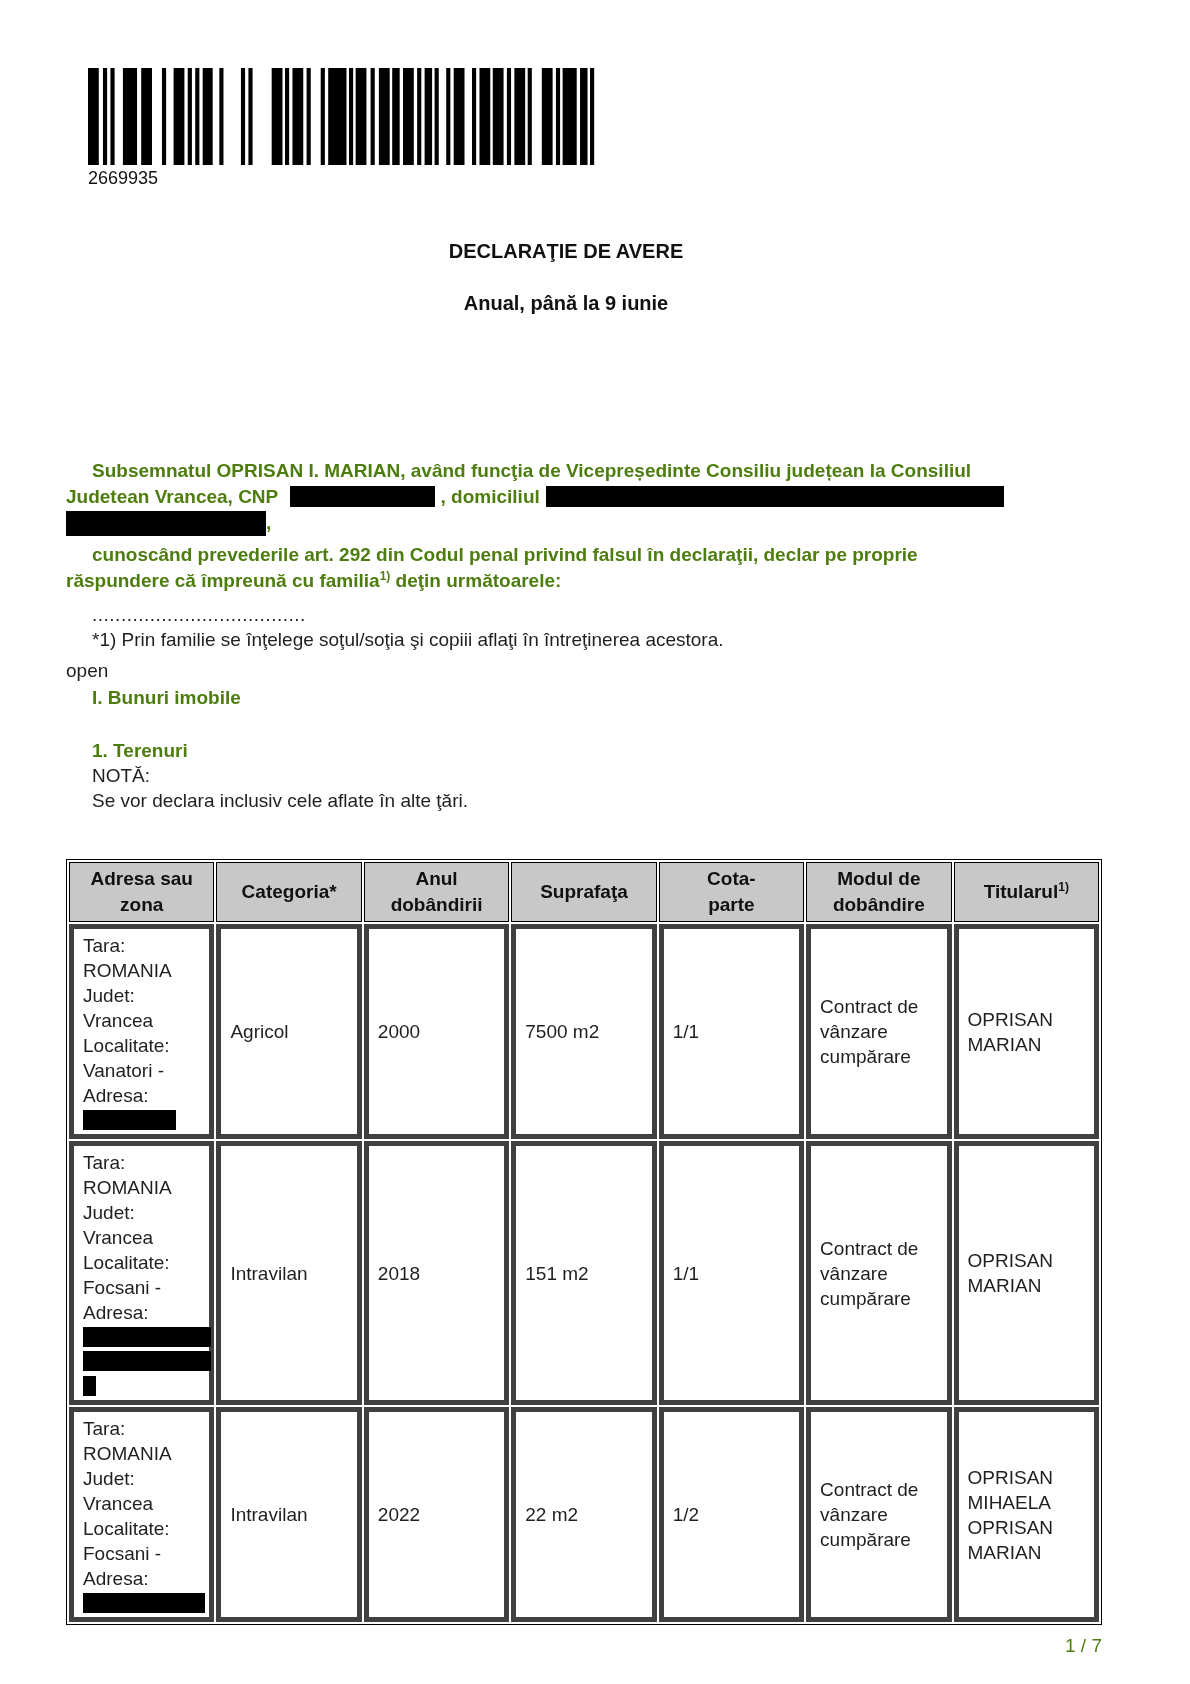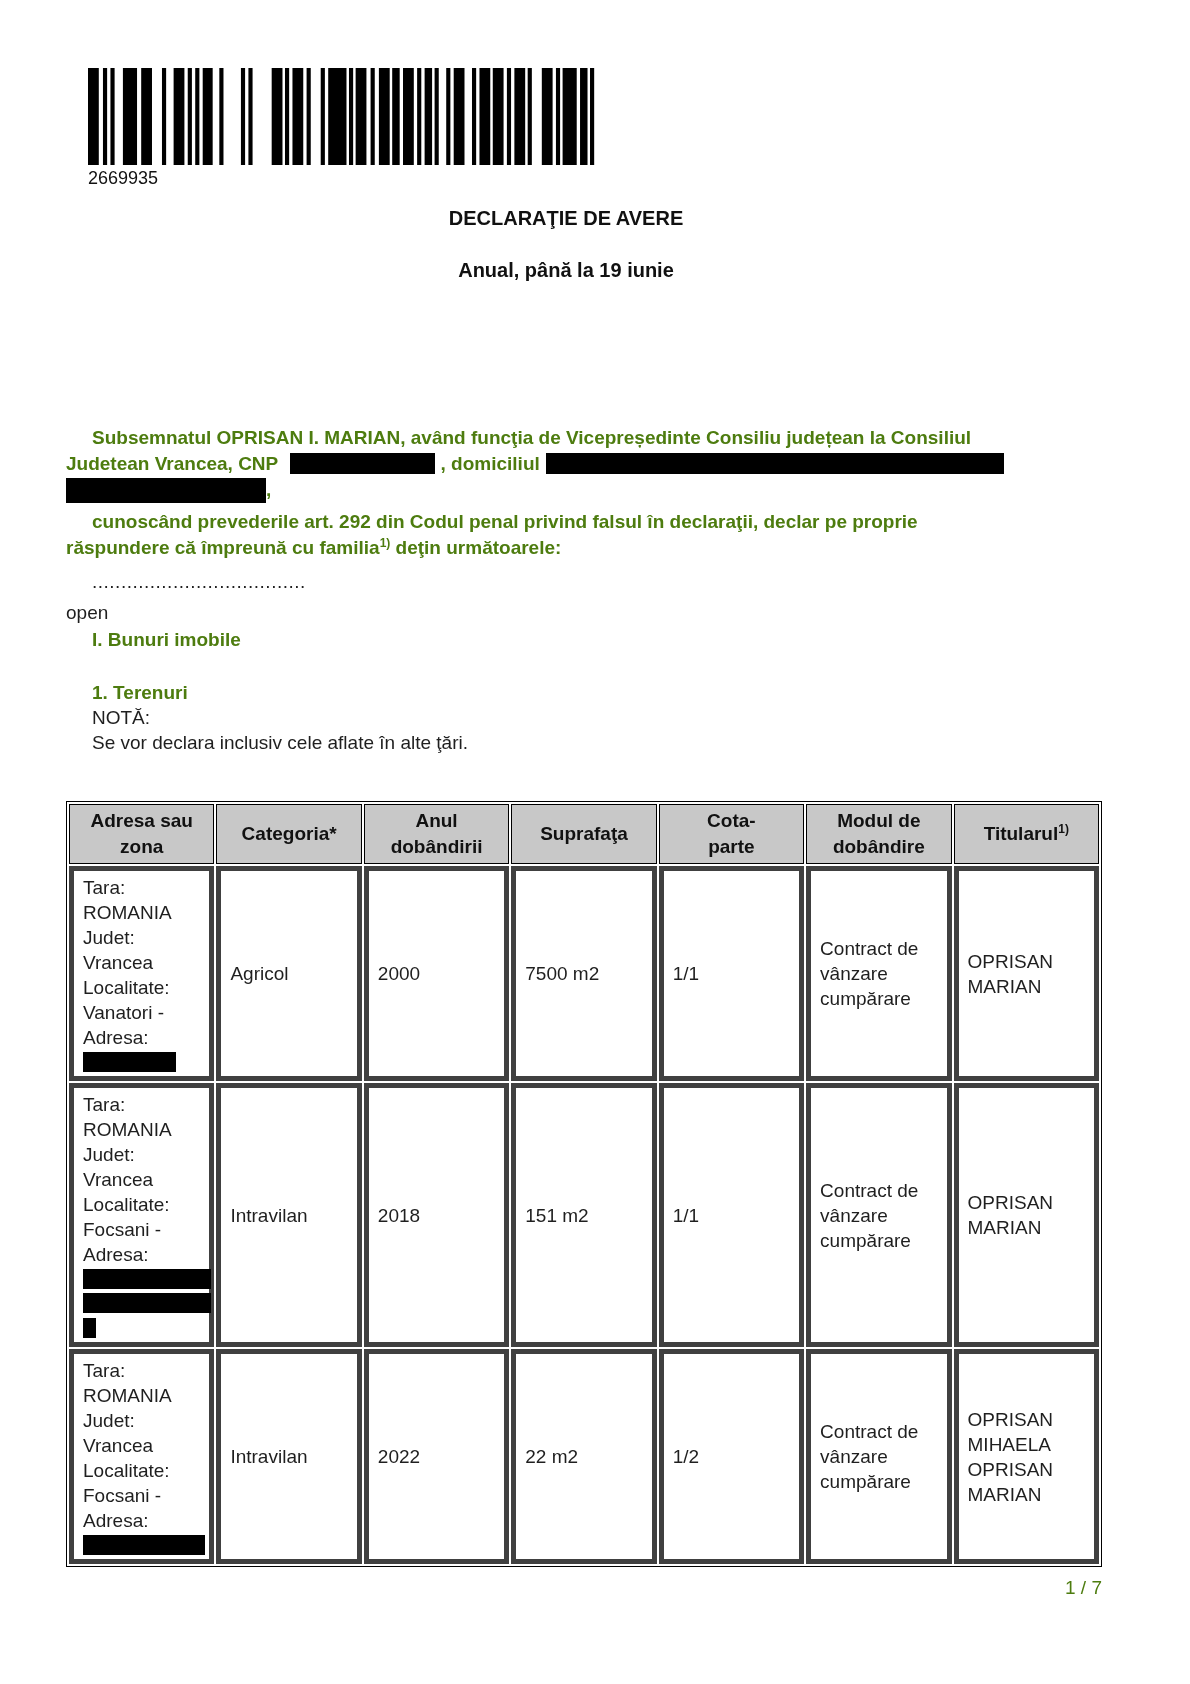--- a/index.html
+++ b/index.html
@@ -11,21 +11,21 @@
   }
   .page { position:relative; width:1190px; height:1668px; overflow:hidden; background:#fff; }
 
   
   .barcode-wrap { margin:68px 0 0 88px; }
   .barcode-svg { display:block; width:507px; height:97px; }
   .barcode-num { font-size:18px; line-height:22px; margin-top:2px; color:#111; }
 
   
   .title-block { margin-left:66px; width:1000px; text-align:center; font-weight:bold; font-size:20px; color:#111; }
-  .doc-title { margin-top:16px; line-height:26px; }
+  .doc-title { margin-top:49px; line-height:26px; }
   .doc-subtitle { margin-top:26px; line-height:26px; }
 
   
   p { margin:0; }
   .intro { margin-left:66px; margin-top:142px; font-size:19px; line-height:26px; }
   .b { font-weight:bold; color:#4d7c0f; }
   .indent { padding-left:26px; }
   .gap-sm { margin-top:6px; }
   sup { font-size:12px; line-height:0; }
 
@@ -115,30 +115,31 @@
         <rect x="467.94" y="0" width="4.16" height="97" fill="#000"></rect>
         <rect x="474.59" y="0" width="14.13" height="97" fill="#000"></rect>
         <rect x="492.04" y="0" width="7.48" height="97" fill="#000"></rect>
         <rect x="502.01" y="0" width="4.16" height="97" fill="#000"></rect>
       </svg>
     <div class="barcode-num">2669935</div>
   </div>
 
   <div class="title-block">
     <div class="doc-title">DECLARAŢIE DE AVERE</div>
-    <div class="doc-subtitle">Anual, până la 19 iunie</div>
+    <div class="doc-subtitle">Anual, până la 9 iunie</div>
   </div>
 
   <div class="intro">
     <p class="b indent"><span>Subsemnatul OPRISAN I. MARIAN, având funcţia de Vicepreședinte Consiliu județean la Consiliul</span></p>
     <p class="b"><span>Judetean Vrancea, CNP</span><span class="redact r-cnp"></span> <span>, domiciliul</span><span class="redact r-dom"></span></p>
     <p class="b"><span class="redact r-line3"></span><span>,</span></p>
     <p class="b indent gap-sm"><span>cunoscând prevederile art. 292 din Codul penal privind falsul în declaraţii, declar pe proprie</span></p>
     <p class="b"><span>răspundere că împreună cu familia</span><sup>1)</sup><span> deţin următoarele:</span></p>
     <p class="dots-line indent">.....................................</p>
+    <p class="footnote indent">*1) Prin familie se înţelege soţul/soţia şi copiii aflaţi în întreţinerea acestora.</p>
     <p class="open-line">open</p>
     <p class="b sect indent">I. Bunuri imobile</p>
     <p class="b sub-sect indent">1. Terenuri</p>
     <p class="nota indent">NOTĂ:</p>
     <p class="nota indent">Se vor declara inclusiv cele aflate în alte ţări.</p>
   </div>
 
   <table class="decl">
     <thead>
       <tr>

